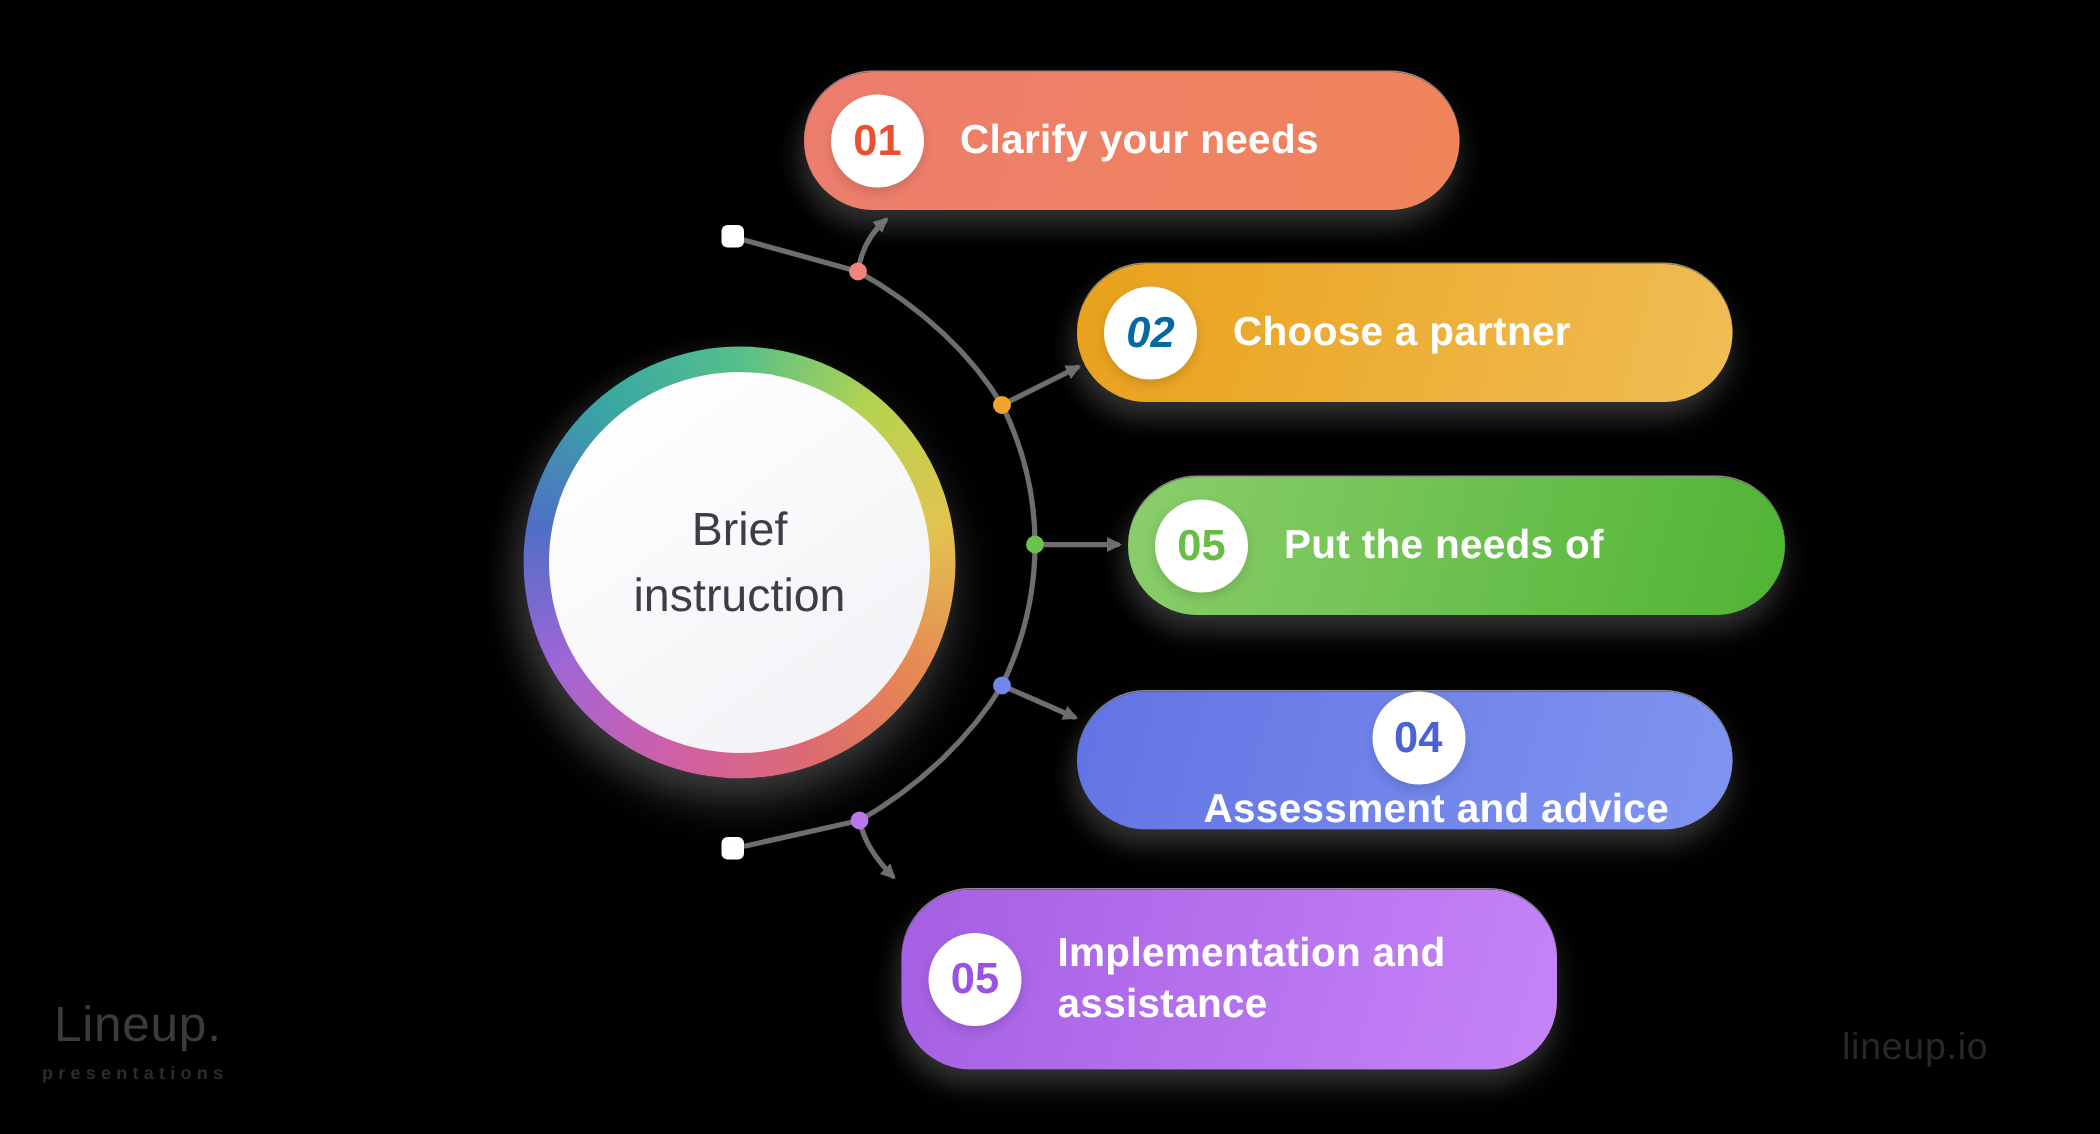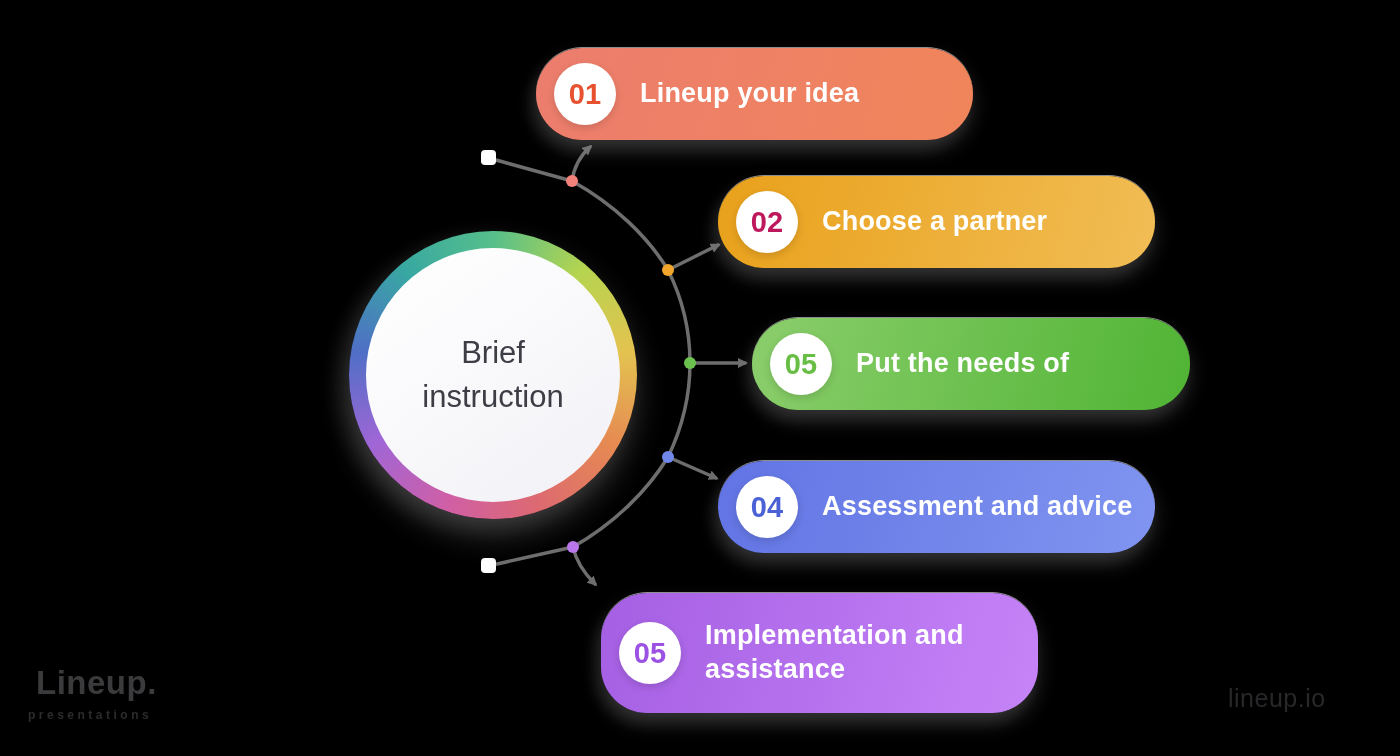--- a/index.html
+++ b/index.html
@@ -22,33 +22,33 @@
   }
   
   .pill{
     position:absolute;height:92px;width:437px;border-radius:46px;z-index:3;
     display:flex;align-items:center;padding-left:18px;box-sizing:border-box;
     box-shadow:0 -1px 0 rgba(255,255,255,.55), 0 10px 20px rgba(150,150,150,.26), -6px 10px 16px rgba(130,130,130,.15);
   }
   .p1{left:536px;top:48px;}
   .p2{left:718px;top:176px;}
   .p3{left:752px;top:318px;width:438px;}
-  .p4{left:718px;top:461px;}
+  .p4{left:718px;top:461px;flex-direction:column;}
   .p5{left:601px;top:593px;height:120px;}
   .badge{
     width:62px;height:62px;border-radius:50%;background:#ffffff;flex-shrink:0;
     display:flex;align-items:center;justify-content:center;
     font-size:29px;font-weight:700;box-shadow:0 3px 8px rgba(0,0,0,.14);
   }
   .label{
     margin-left:24px;color:#ffffff;font-size:27px;font-weight:700;line-height:1.25;letter-spacing:.2px;
   }
   .label span{display:block;}
   
-  .wm-logo{position:absolute;left:36px;top:664px;font-size:33px;font-weight:700;color:#3b3b3d;letter-spacing:.5px;}
+  .wm-logo{position:absolute;left:36px;top:664px;font-size:33px;font-weight:400;color:#3b3b3d;letter-spacing:.5px;}
   .wm-tagline{position:absolute;left:28px;top:708px;font-size:12px;font-weight:700;color:#2c2c2e;letter-spacing:3.5px;}
   .wm-site{position:absolute;left:1228px;top:684px;font-size:25px;font-weight:400;color:#28282b;letter-spacing:.5px;}
 </style>
 </head>
 <body>
 
 <div class="canvas">
 
   <svg class="connectors" width="1400" height="756" viewBox="0 0 1400 756">
     <defs>
@@ -78,27 +78,27 @@
   <div class="hub" style="background: conic-gradient(rgb(86, 191, 139), rgb(181, 212, 79), rgb(227, 195, 80), rgb(230, 138, 82), rgb(221, 106, 112), rgb(207, 95, 166), rgb(160, 102, 214), rgb(79, 111, 198), rgb(56, 168, 162), rgb(86, 191, 139));">
     <div class="hub-inner" style="color: rgb(61, 61, 70);">
       <div>Brief</div>
       <div>instruction</div>
     </div>
   </div>
 
   <div class="pill p1" style="background: linear-gradient(105deg, rgb(236, 125, 110), rgb(240, 133, 90));">
     <div class="badge" style="color: rgb(231, 81, 47);">01</div>
     <div class="label">
-      <span>Lineup your idea</span>
+      <span>Clarify your needs</span>
       <span></span>
     </div>
   </div>
 
   <div class="pill p2" style="background: linear-gradient(105deg, rgb(233, 161, 27), rgb(241, 189, 85));">
-    <div class="badge" style="color: #be185d;">02</div>
+    <div class="badge" style="color: #0369a1; font-style: italic;">02</div>
     <div class="label">
       <span>Choose a partner</span>
       <span></span>
     </div>
   </div>
 
   <div class="pill p3" style="background: linear-gradient(105deg, rgb(139, 206, 108), rgb(80, 180, 52));">
     <div class="badge" style="color: rgb(104, 189, 68);">05</div>
     <div class="label">
       <span>Put the needs of</span>

